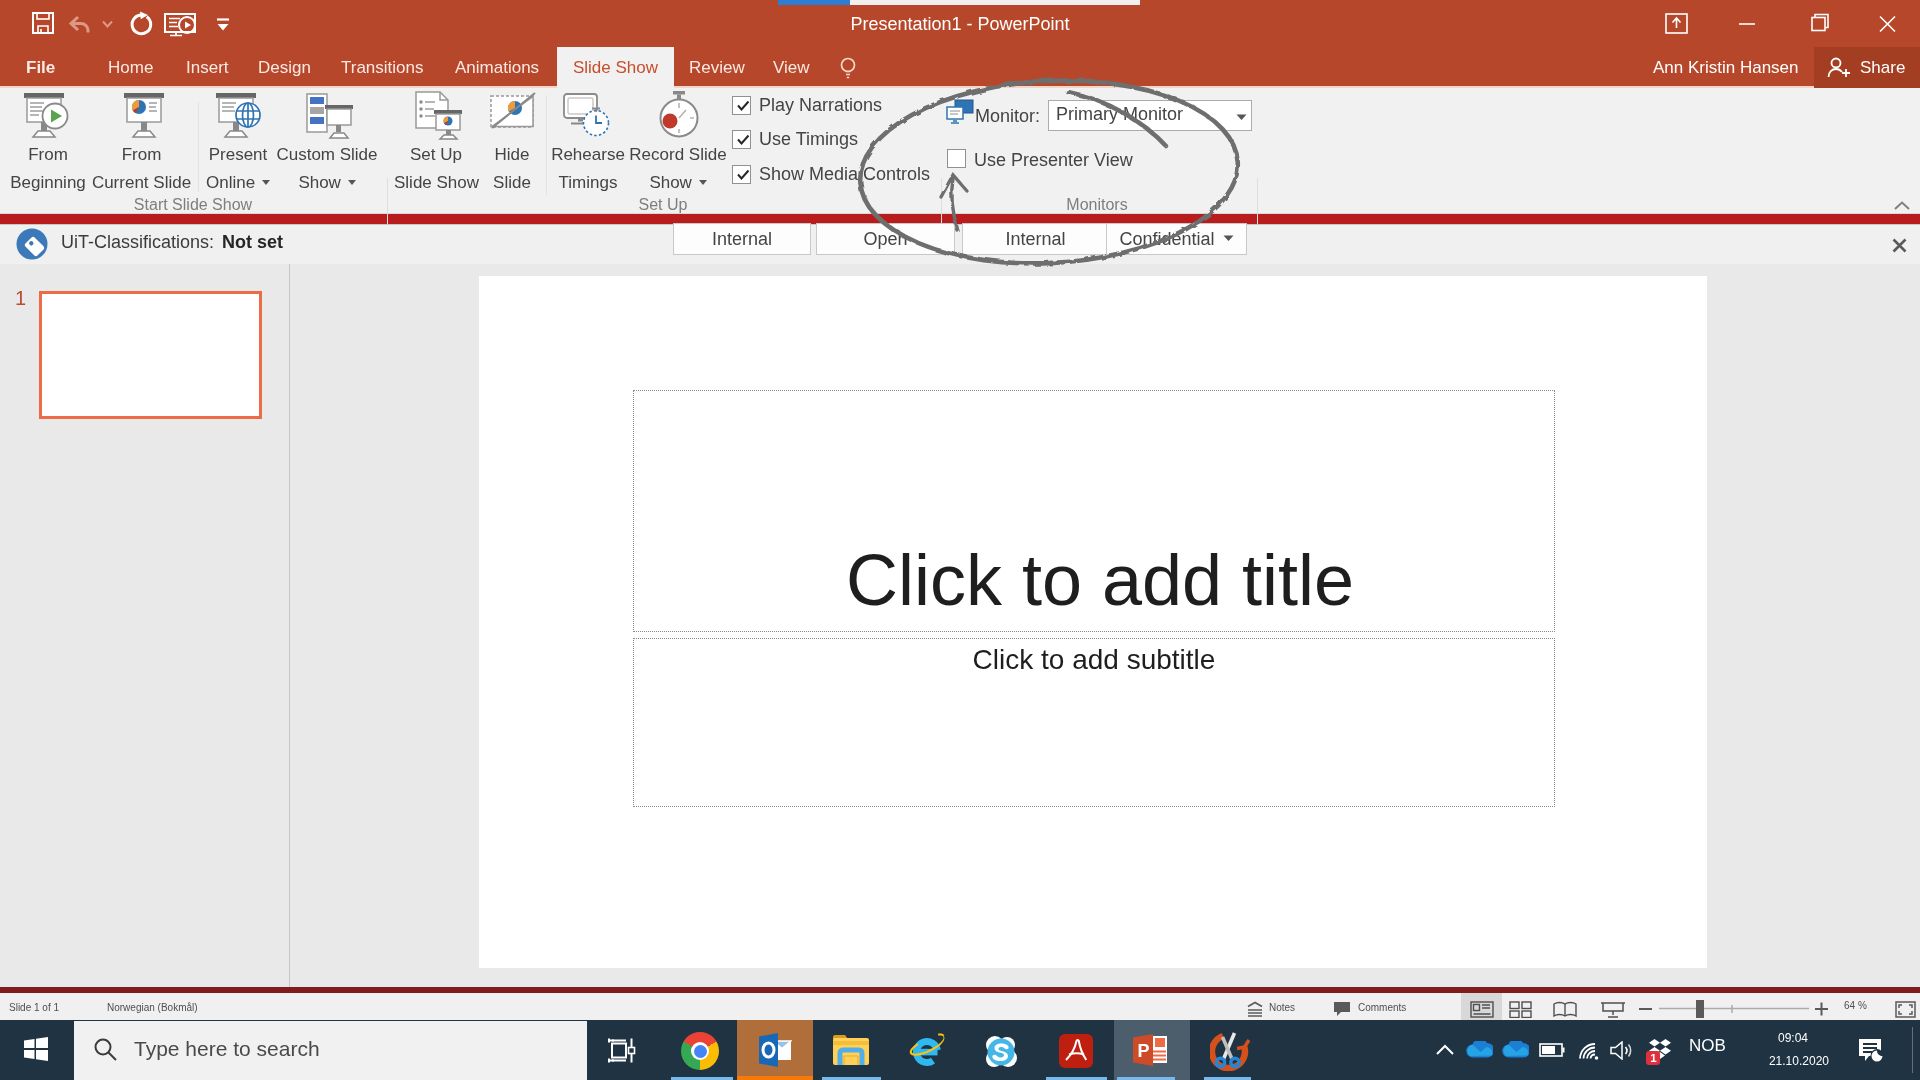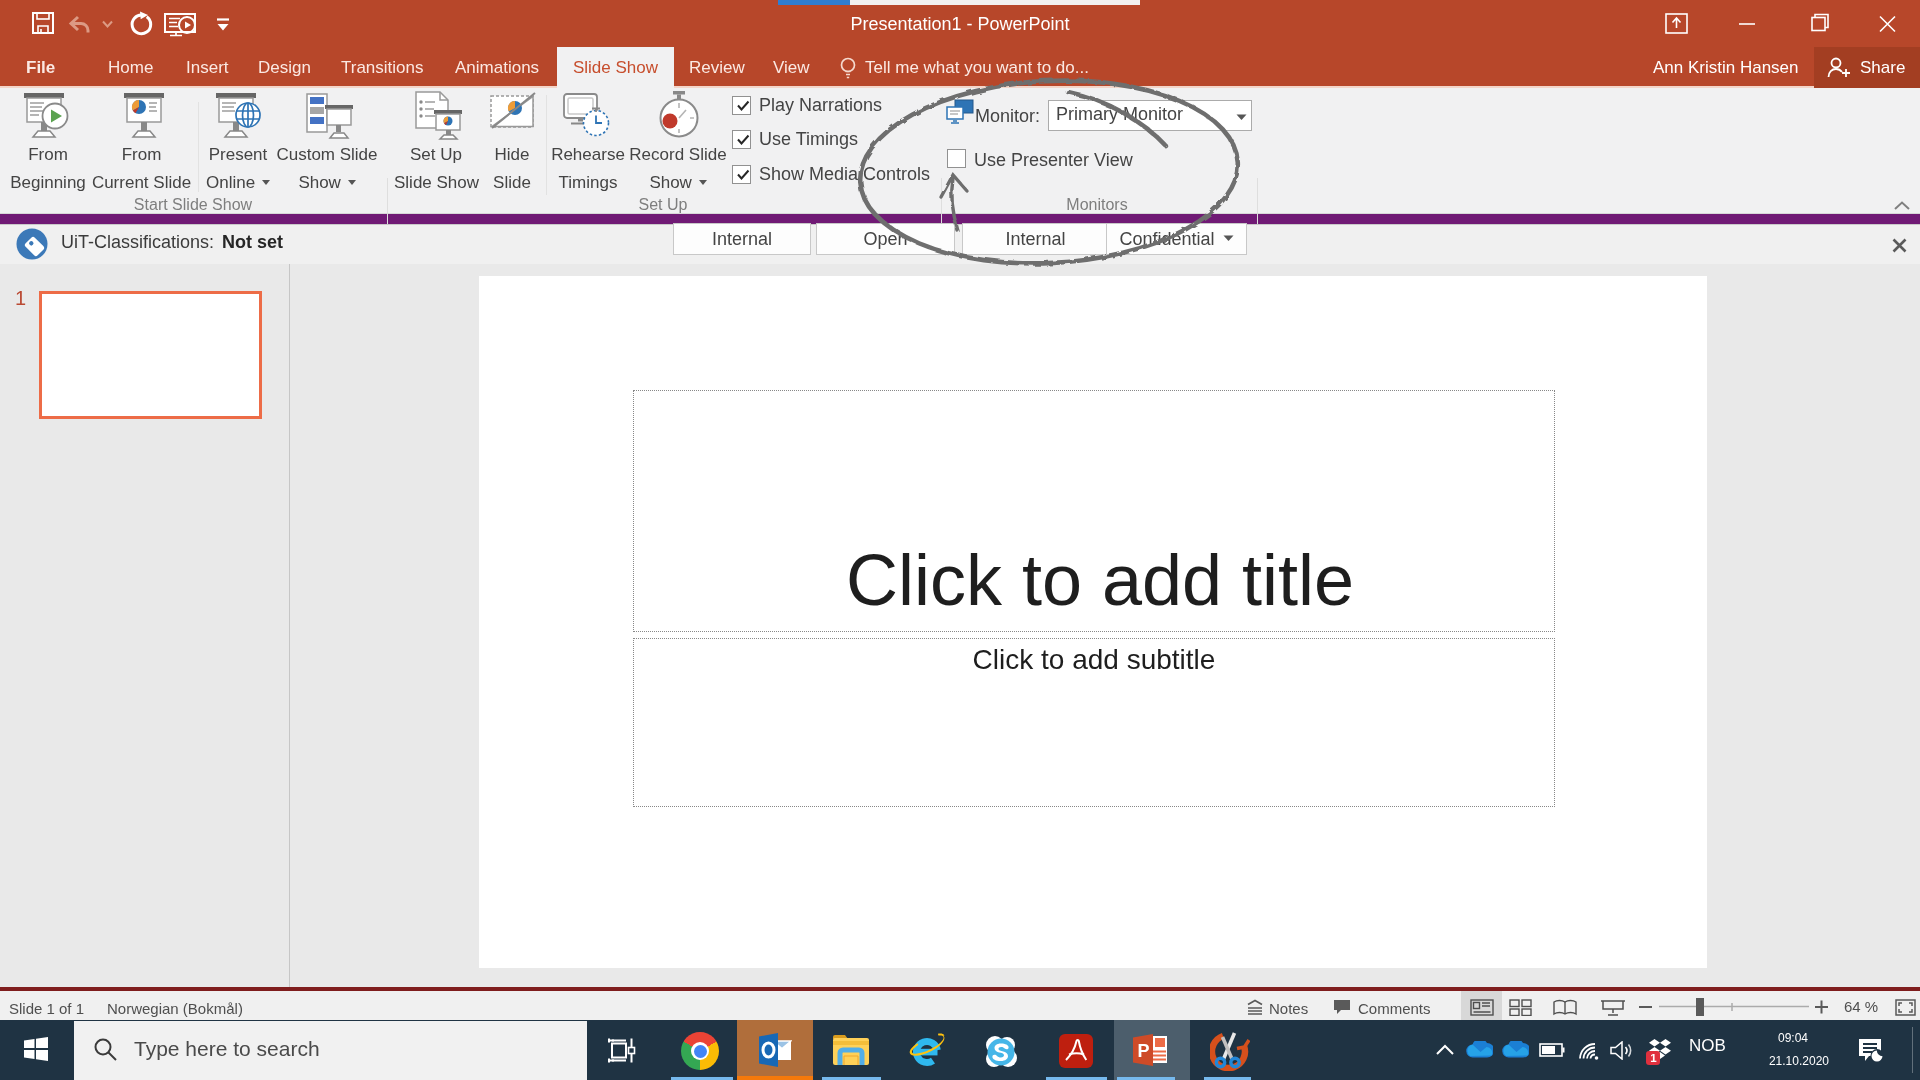--- a/index.html
+++ b/index.html
@@ -1,17 +1,17 @@
 <!DOCTYPE html>
 <html><head>
 <meta charset="utf-8">
 <style>
 * { margin:0; padding:0; box-sizing:border-box; }
 html,body { width:1920px; height:1080px; overflow:hidden; font-family:"Liberation Sans", sans-serif; }
-#page { position:relative; width:1920px; height:1080px; background:#701a75; }
+#page { position:relative; width:1920px; height:1080px; background:#b91c1c; }
 .abs { position:absolute; }
 svg { display:block; }
 
 
 #titlebar { position:absolute; left:0; top:0; width:1920px; height:47px; background:#B7472A; }
 #tabrow { position:absolute; left:0; top:47px; width:1920px; height:41px; background:#B7472A; }
 .tab { position:absolute; top:0; height:41px; line-height:42px; color:#FBE9E3; font-size:17px; white-space:nowrap; }
 #activetab { position:absolute; left:557px; top:0; width:117px; height:41px; background:#F1F1F2; color:#C74E2D; font-size:17px; line-height:42px; text-align:center; }
 #sharebtn { position:absolute; left:1814px; top:0; width:106px; height:41px; background:#A33E22; color:#fff; font-size:17px; line-height:41px; }
 
@@ -30,21 +30,21 @@
 #classbar { position:absolute; left:0; top:224px; width:1920px; height:40px; background:#F0F0F0; border-top:1px solid #C9C9C9; }
 .clsbtn { position:absolute; top:-2px; height:32px; background:#FDFDFD; border:1px solid #C8C8C8; font-size:18px; color:#444; text-align:center; line-height:30px; }
 
 
 #main { position:absolute; left:0; top:264px; width:1920px; height:723px; background:#E9E9E9; }
 #thumb { position:absolute; left:39px; top:27px; width:223px; height:128px; background:#fff; border:3px solid #ED6C47; }
 #slide { position:absolute; left:479px; top:12px; width:1228px; height:692px; background:#fff; }
 .ph { position:absolute; border:1px dotted #888; }
 
 
-#statusbar { position:absolute; left:0; top:987px; width:1920px; height:33px; background:#F0F0F0; border-top:4px solid #7f1d1d; font-size:15px; color:#4F4F4F; }
+#statusbar { position:absolute; left:0; top:987px; width:1920px; height:33px; background:#F0F0F0; border-top:6px solid #7f1d1d; font-size:10px; color:#4F4F4F; }
 
 
 #taskbar { position:absolute; left:0; top:1020px; width:1920px; height:60px; background:#1F3343; }
 #searchbox { position:absolute; left:74px; top:1px; width:513px; height:59px; background:#F1F1F1; }
 .ul { position:absolute; top:57px; height:3px; background:#76B9ED; }
 </style>
 </head>
 <body>
 <div id="page">
 
@@ -101,21 +101,20 @@
     <div class="tab" style="left:455px;">Animations</div>
     <div id="activetab">Slide Show</div>
     <div class="tab" style="left:689px;">Review</div>
     <div class="tab" style="left:773px;">View</div>
     <svg class="abs" style="left:838px;top:9px;" width="20" height="26" viewBox="0 0 20 26">
       <g stroke="#F5D9CE" stroke-width="1.7" fill="none">
         <circle cx="10" cy="9" r="6.5"></circle>
         <path d="M7.5 15.5 h5 M8 18.5 h4 M8.8 21.5 h2.4"></path>
       </g>
     </svg>
-    <div class="tab" style="left:865px;">Tell me what you want to do...</div>
     <div class="tab" style="left:1653px;color:#fff;">Ann Kristin Hansen</div>
     <div id="sharebtn">
       <svg class="abs" style="left:12px;top:9px;" width="28" height="24" viewBox="0 0 28 24">
         <g stroke="#fff" stroke-width="1.8" fill="none">
           <circle cx="10" cy="7" r="4.5"></circle>
           <path d="M2.5 21 c0-5 3.5-8 7.5-8 c2.5 0 4.5 1 6 3"></path>
           <path d="M20 13 v8 M16 17 h8"></path>
         </g>
       </svg>
       <span style="margin-left:46px;">Share</span>

